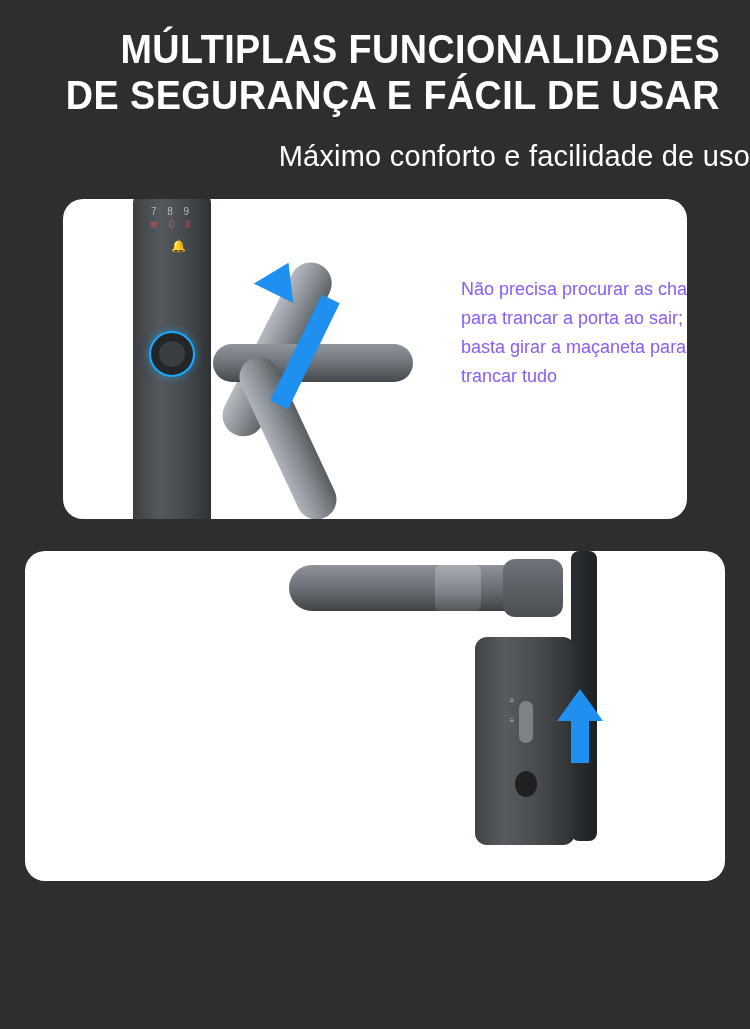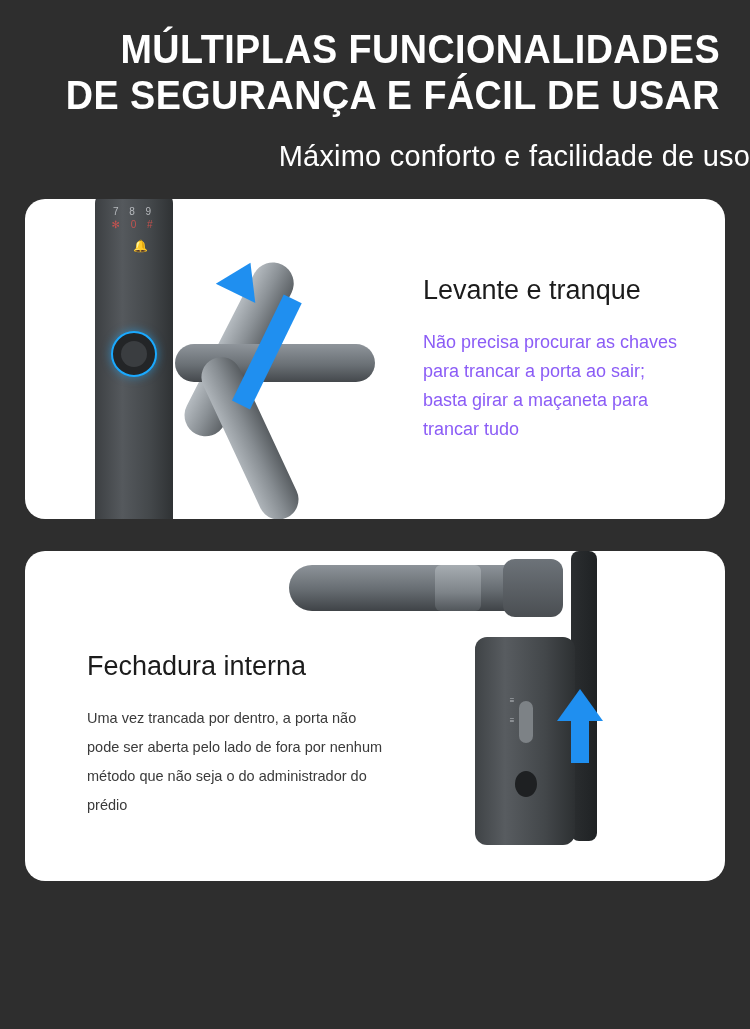--- a/index.html
+++ b/index.html
@@ -43,21 +43,21 @@
 
   
   .card {
     position: relative;
     background: #ffffff;
     border-radius: 20px;
     overflow: hidden;
   }
   .card1 {
     margin: 26px auto 12px;
-    width: 700px;
+    width: 624px;
     height: 320px;
   }
   .card2 {
     margin: 32px auto 0;
     width: 700px;
     height: 330px;
   }
 
   
   .lock-panel {
@@ -335,21 +335,20 @@
     <div class="handle h-up"></div>
     <div class="handle h-mid"></div>
     <div class="handle h-down"></div>
 
     <div class="arrow-up">
       <div class="head"></div>
       <div class="shaft"></div>
     </div>
 
     <div class="c1-text">
-      <h2>Levante e tranque</h2>
       <p>Não precisa procurar as chaves para trancar a porta ao sair; basta girar a maçaneta para trancar tudo</p>
     </div>
   </div>
 
   <div class="card card2">
 
     <div class="c2-art">
       <div class="panel2-edge"></div>
       <div class="panel2"></div>
       <div class="handle2"></div>
@@ -357,19 +356,15 @@
       <div class="handle2-base"></div>
       <div class="switch-marks">≡ ≡</div>
       <div class="switch"></div>
       <div class="arrow2">
         <div class="head"></div>
         <div class="shaft"></div>
       </div>
       <div class="keyhole"></div>
     </div>
 
-    <div class="c2-text">
-      <h2>Fechadura interna</h2>
-      <p>Uma vez trancada por dentro, a porta não pode ser aberta pelo lado de fora por nenhum método que não seja o do administrador do prédio</p>
-    </div>
   </div>
 
 </div>
 
 </body></html>

